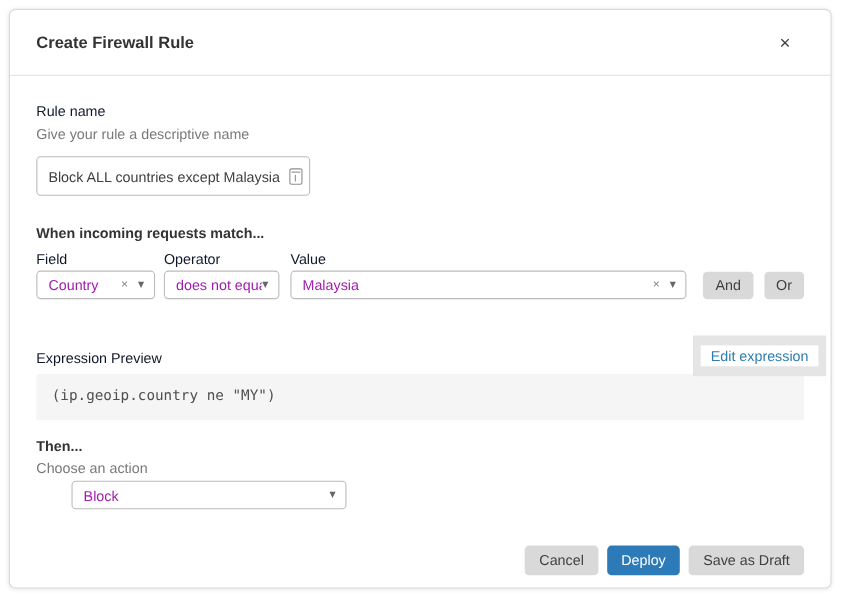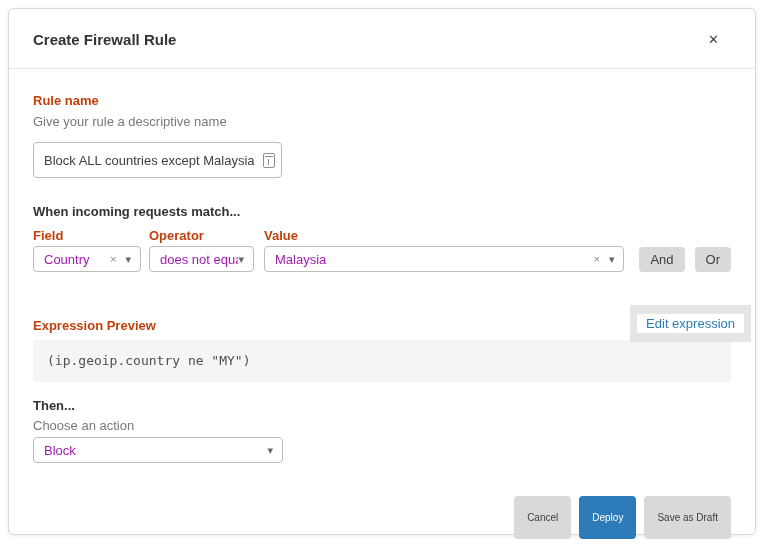--- a/index.html
+++ b/index.html
@@ -26,21 +26,21 @@
     border-bottom: 1px solid #e3e3e3;
   }
   .dlg-title { font-size: 15px; font-weight: bold; color: #333; }
   .close-btn {
     background: none; border: none; cursor: pointer;
     font-size: 13px; color: #404040; line-height: 1;
     margin-right: 12px;
   }
   
   .dlg-body { padding: 24px; }
-  .label-dark { font-size: 13px; color: #c2410c; line-height: 16px; font-weight: bold; }
+  .label-dark { font-size: 13px; color: #0f172a; line-height: 16px; }
   .label-grey { font-size: 13px; color: #797979; line-height: 16px; margin-top: 5px; }
   .section-heading { font-size: 13px; font-weight: bold; color: #333; line-height: 16px; }
 
   .text-input {
     margin-top: 12px;
     width: 249px; height: 36px;
     border: 1px solid #bcbcbc; border-radius: 4px;
     display: flex; align-items: center;
     padding: 0 6px 0 10px;
     background: #fff;
@@ -103,29 +103,29 @@
   .code-block {
     margin-top: 4px;
     background: #f5f5f5; border-radius: 2px;
     padding: 13px 14px;
     font-family: "DejaVu Sans Mono", monospace;
     font-size: 13px; color: #4f4f4f; line-height: 16px;
   }
 
   .then-heading { margin-top: 16px; }
   .action-label { margin-top: 4px; }
-  .sel-action { width: 250px; margin-top: 3px; }
+  .sel-action { width: 250px; margin-top: 3px; margin-left: 32px; }
 
   .dlg-footer {
     margin-top: 33px;
     display: flex; justify-content: flex-end; align-items: center;
   }
   .footer-btn {
-    border: none; border-radius: 4px; font-size: 10px; font-family: inherit;
-    height: 43px; padding: 0 13px; cursor: pointer;
+    border: none; border-radius: 4px; font-size: 13px; font-family: inherit;
+    height: 27px; padding: 0 13px; cursor: pointer;
     background: #d9d9d9; color: #404040;
   }
   .btn-save { margin-left: 8px; }
   .btn-deploy { margin-left: 8px; background: #2c7bb8; color: #ffffff; }
 </style>
 </head>
 <body>
 
 <div class="dialog">
 

